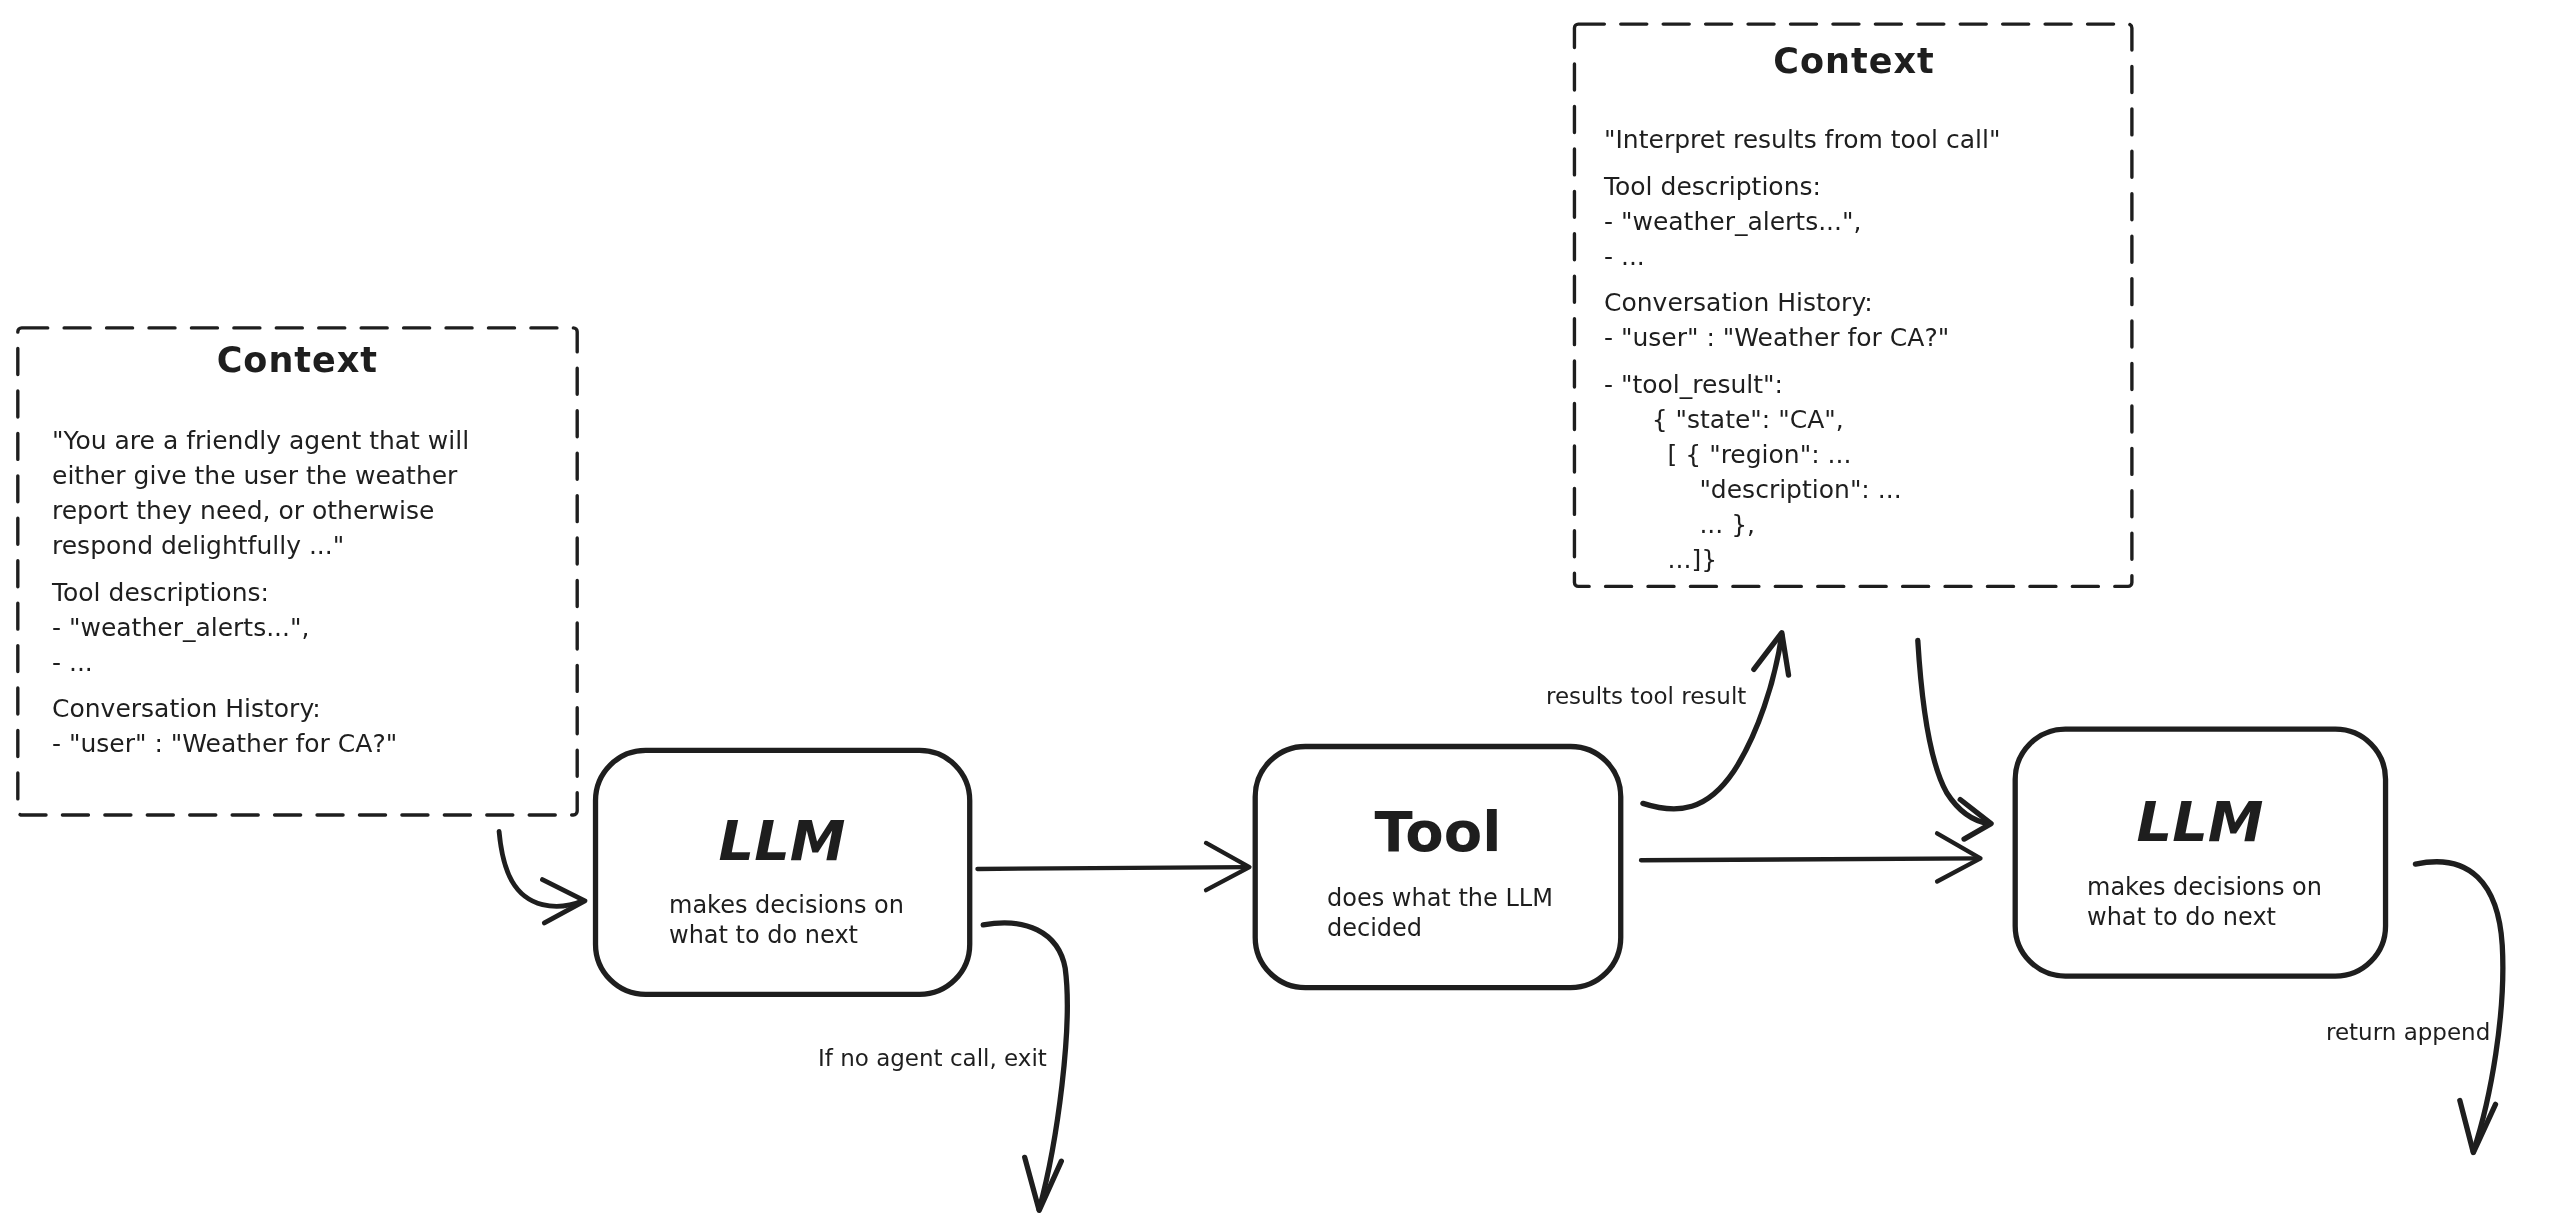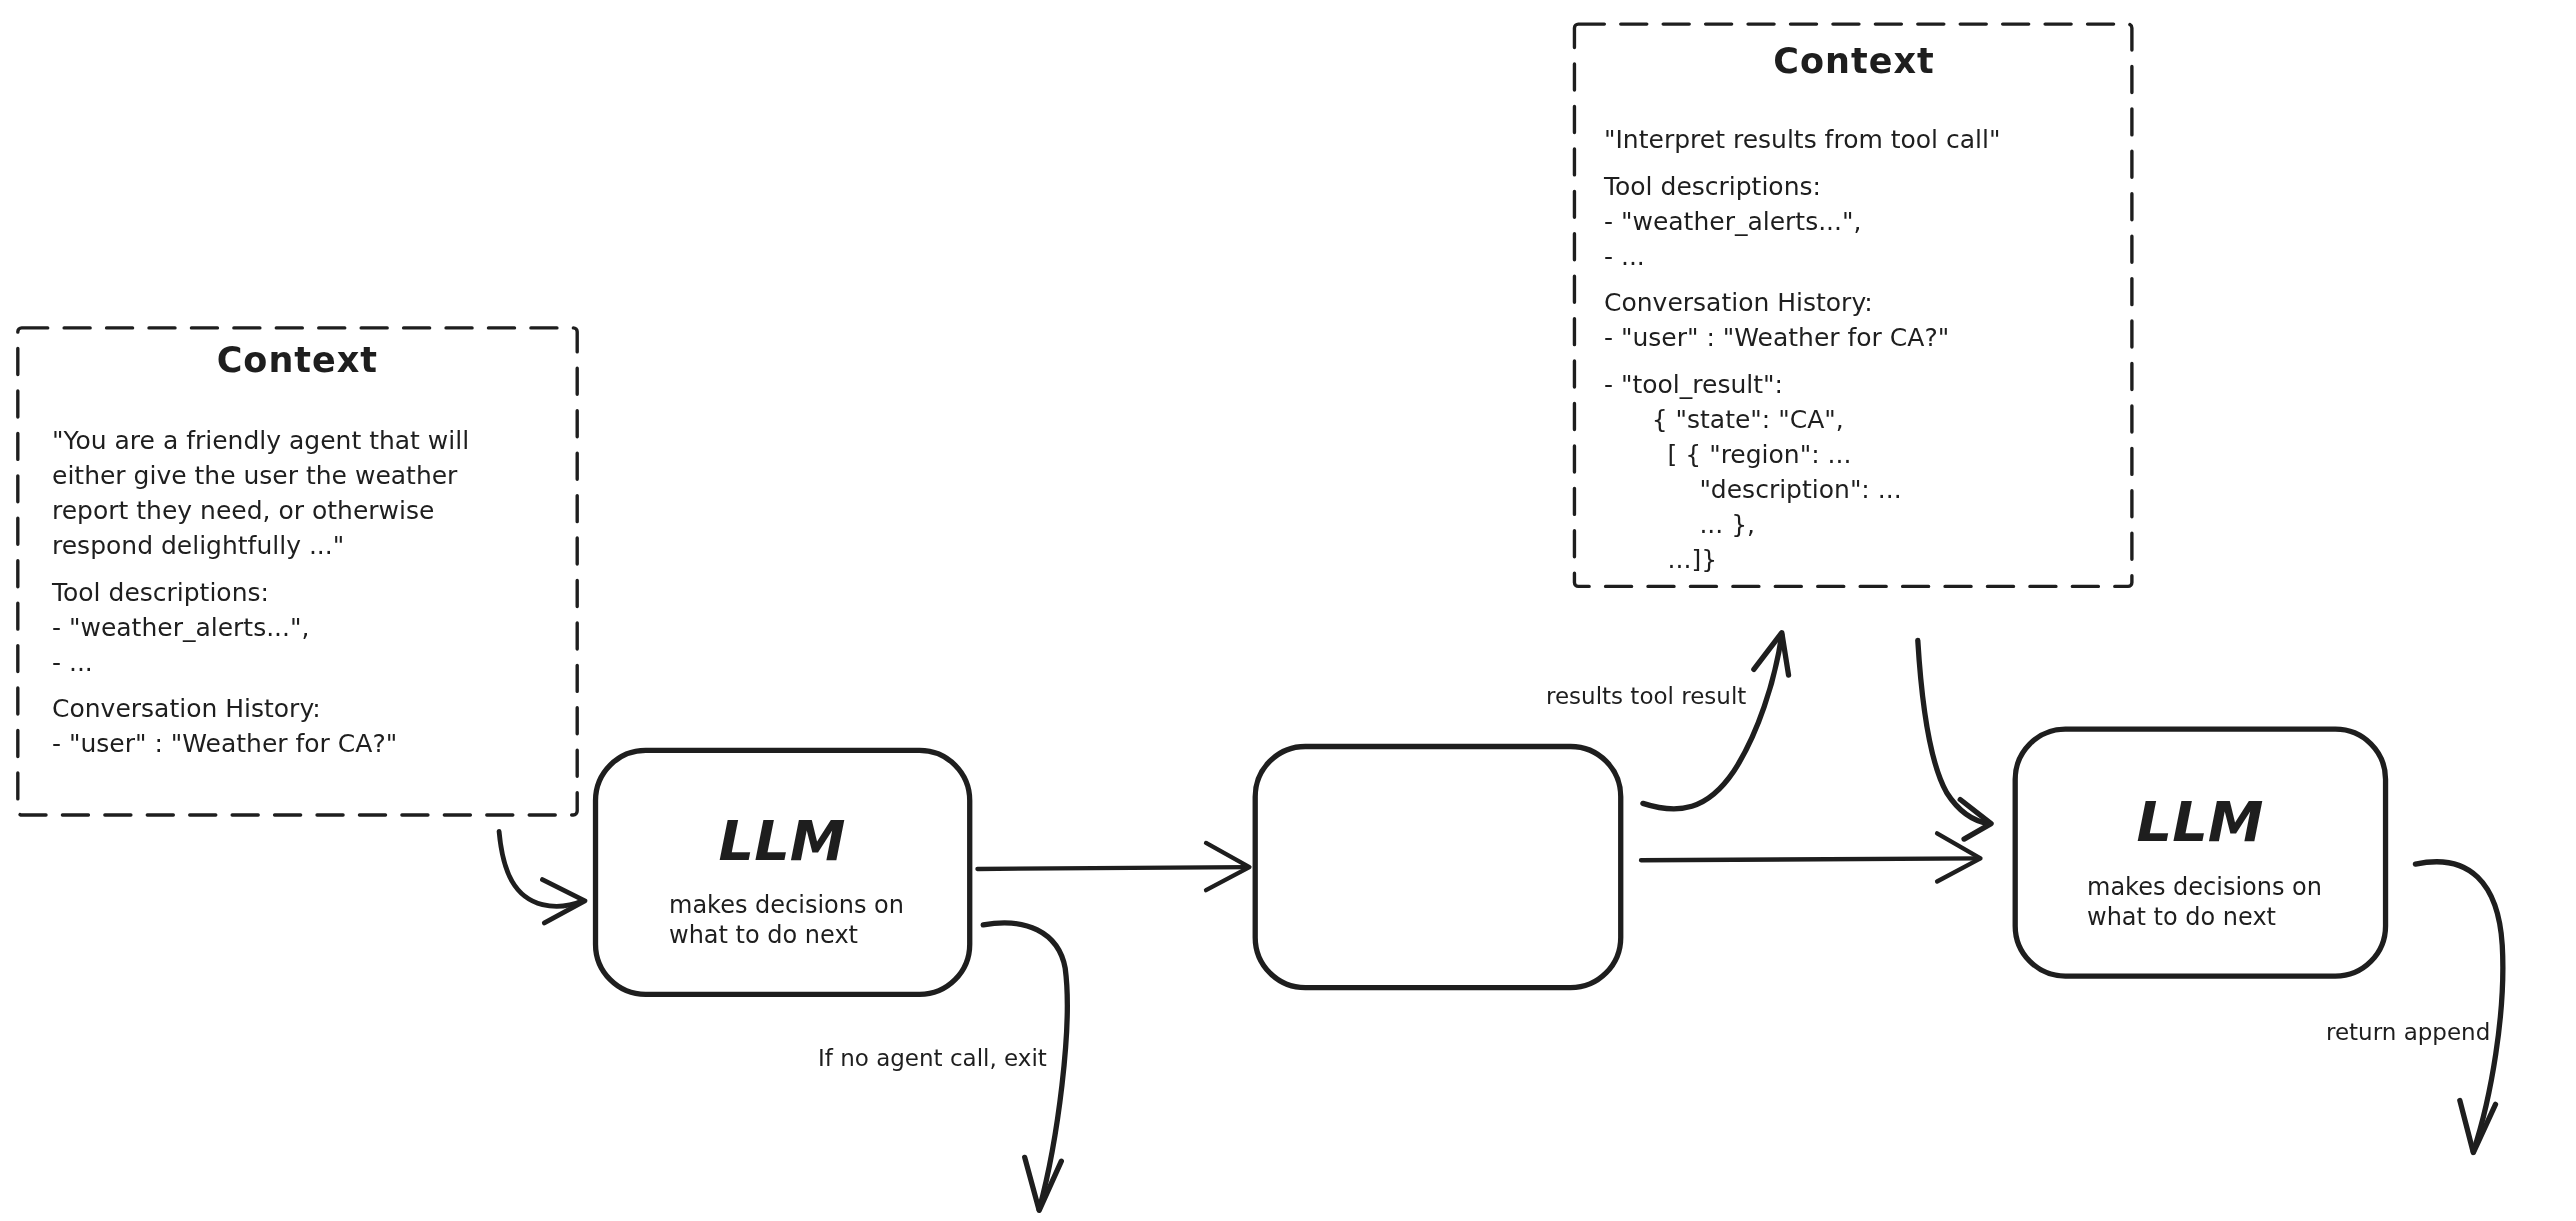--- a/index.html
+++ b/index.html
@@ -127,20 +127,23 @@
         [ { "region": ...
             "description": ...
             ... },
         ...]}</div>
   </div>
 
   <div class="node-title slanted" style="left:595px; top:808px; width:374px;">LLM</div>
   <div class="node-sub" style="left:669px; top:890px;">makes decisions on
 what to do next</div>
 
+  <div class="node-title" style="left:1255px; top:799px; width:366px;">Tool</div>
+  <div class="node-sub" style="left:1327px; top:883px;">does what the LLM
+decided</div>
 
   <div class="node-title slanted" style="left:2015px; top:789px; width:370px;">LLM</div>
   <div class="node-sub" style="left:2087px; top:872px;">makes decisions on
 what to do next</div>
 
   <div class="edge-label" style="left:1546px; top:683px;">results tool result</div>
   <div class="edge-label" style="left:818px; top:1045px;">If no agent call, exit</div>
   <div class="edge-label" style="left:2326px; top:1019px;">return append</div>
 
 </div>

